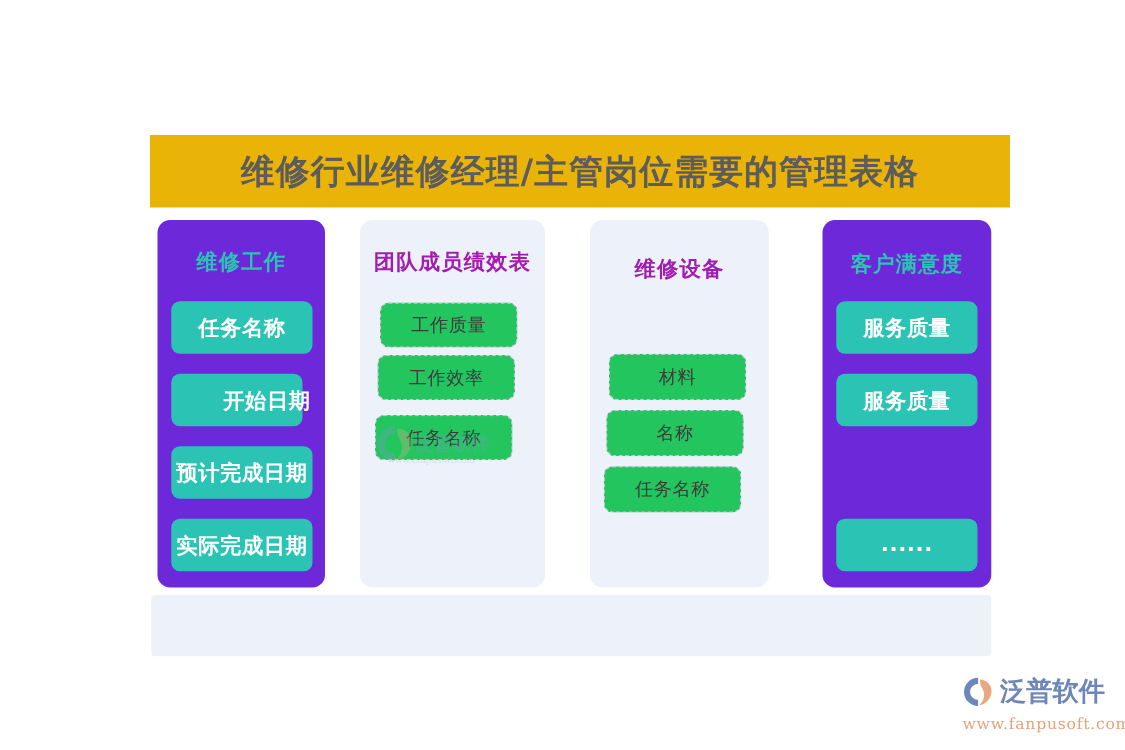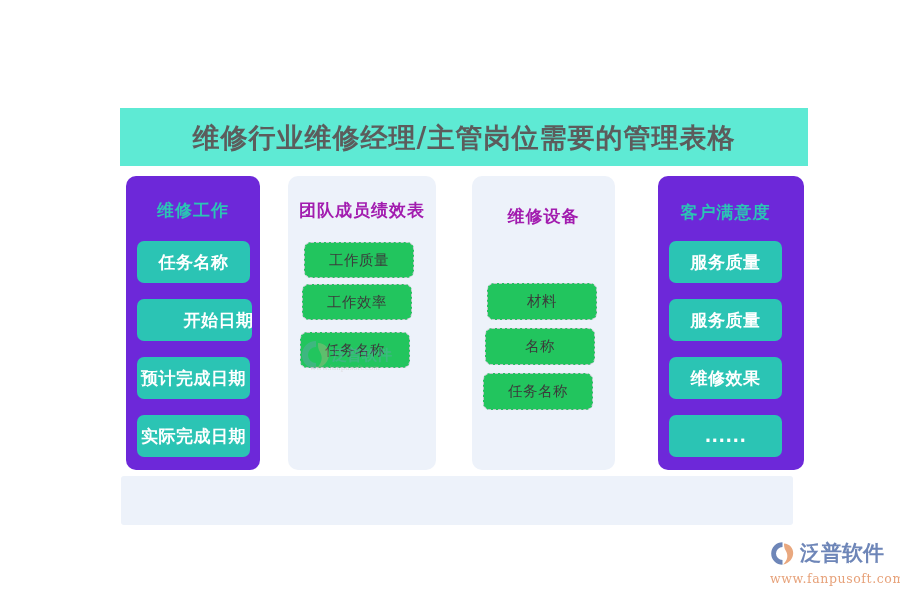--- a/index.html
+++ b/index.html
@@ -23,21 +23,21 @@
     height: 600px;
   }
 
   
   .banner {
     position: absolute;
     left: 120px;
     top: 108px;
     width: 688px;
     height: 58px;
-    background: #5eead4;
+    background: #eab308;
     display: flex;
     align-items: center;
     justify-content: center;
     box-sizing: border-box;
   }
   .banner-title {
     font-family: "DejaVu Serif", "Liberation Serif", serif;
     font-weight: bold;
     font-size: 27px;
     letter-spacing: 1px;
@@ -158,21 +158,21 @@
 
   <div class="banner">
     <div class="banner-title">维修行业维修经理/主管岗位需要的管理表格</div>
   </div>
 
   <div class="bottom-panel"></div>
 
   <div class="column col-mint" style="left:126px; width:134px; height:294px;">
     <div class="col-header hdr-teal" style="position:absolute; left:0; top:26px; width:134px;">维修工作</div>
     <div class="pill pill-solid" style="position:absolute; left:11px; top:65px; width:113px; height:42px;">任务名称</div>
-    <div class="pill pill-solid" style="position:absolute; left:11px; top:123px; width:115px; height:42px;padding-left:48px;">开始日期</div>
+    <div class="pill pill-solid" style="position:absolute; left:11px; top:123px; width:105px; height:42px;padding-left:48px;">开始日期</div>
     <div class="pill pill-solid" style="position:absolute; left:11px; top:181px; width:113px; height:42px;">预计完成日期</div>
     <div class="pill pill-solid" style="position:absolute; left:11px; top:239px; width:113px; height:42px;">实际完成日期</div>
   </div>
 
   <div class="column col-blue" style="left:288px; width:148px; height:294px;">
     <div class="col-header hdr-blue" style="position:absolute; left:0; top:26px; width:148px;">团队成员绩效表</div>
     <div class="pill pill-dashed" style="position:absolute; left:16px; top:66px; width:110px; height:36px;">工作质量</div>
     <div class="pill pill-dashed" style="position:absolute; left:14px; top:108px; width:110px; height:36px;">工作效率</div>
     <div class="pill pill-dashed" style="position:absolute; left:12px; top:156px; width:110px; height:36px;">任务名称</div>
   </div>
@@ -188,25 +188,24 @@
     </svg>
   </div>
 
   <div class="column col-blue" style="left:472px; width:143px; height:294px;">
     <div class="col-header hdr-blue" style="position:absolute; left:0; top:32px; width:143px;">维修设备</div>
     <div class="pill pill-dashed" style="position:absolute; left:15px; top:107px; width:110px; height:37px;">材料</div>
     <div class="pill pill-dashed" style="position:absolute; left:13px; top:152px; width:110px; height:37px;">名称</div>
     <div class="pill pill-dashed" style="position:absolute; left:11px; top:197px; width:110px; height:37px;">任务名称</div>
   </div>
 
-  <div class="column col-mint" style="left:658px; width:146px; height:294px;">
+  <div class="column col-mint" style="left:658px; width:135px; height:294px;">
     <div class="col-header hdr-teal" style="position:absolute; left:0; top:28px; width:135px;">客户满意度</div>
     <div class="pill pill-solid" style="position:absolute; left:11px; top:65px; width:113px; height:42px;">服务质量</div>
     <div class="pill pill-solid" style="position:absolute; left:11px; top:123px; width:113px; height:42px;">服务质量</div>
-    <div class="pill pill-solid" style="position:absolute; left:11px; top:181px; width:113px; height:42px;">维修效果</div>
     <div class="pill pill-solid" style="position:absolute; left:11px; top:239px; width:113px; height:42px;">......</div>
   </div>
 
   <div class="brand">
     <div class="brand-row">
       <span class="brand-mark">
         <svg width="29" height="29" viewBox="0 0 29 29" xmlns="http://www.w3.org/2000/svg">
           <path d="M3.2 14.5 A11.3 11.3 0 0 1 14.5 3.2 L14.5 8 A6.6 6.6 0 0 0 8 14.5 A6.6 6.6 0 0 0 14.5 21 L14.5 25.8 A11.3 11.3 0 0 1 3.2 14.5 Z" fill="#6e86b8"></path>
           <path d="M16 4.5 C21.6 4.8 25.2 9 25.2 14 C25.2 19.6 21 24.5 15.2 25.4 C19.6 21.3 20.5 16.2 17.8 11.8 C16.2 9.2 16 6.9 16 4.5 Z" fill="#e9a87f"></path>
         </svg>

